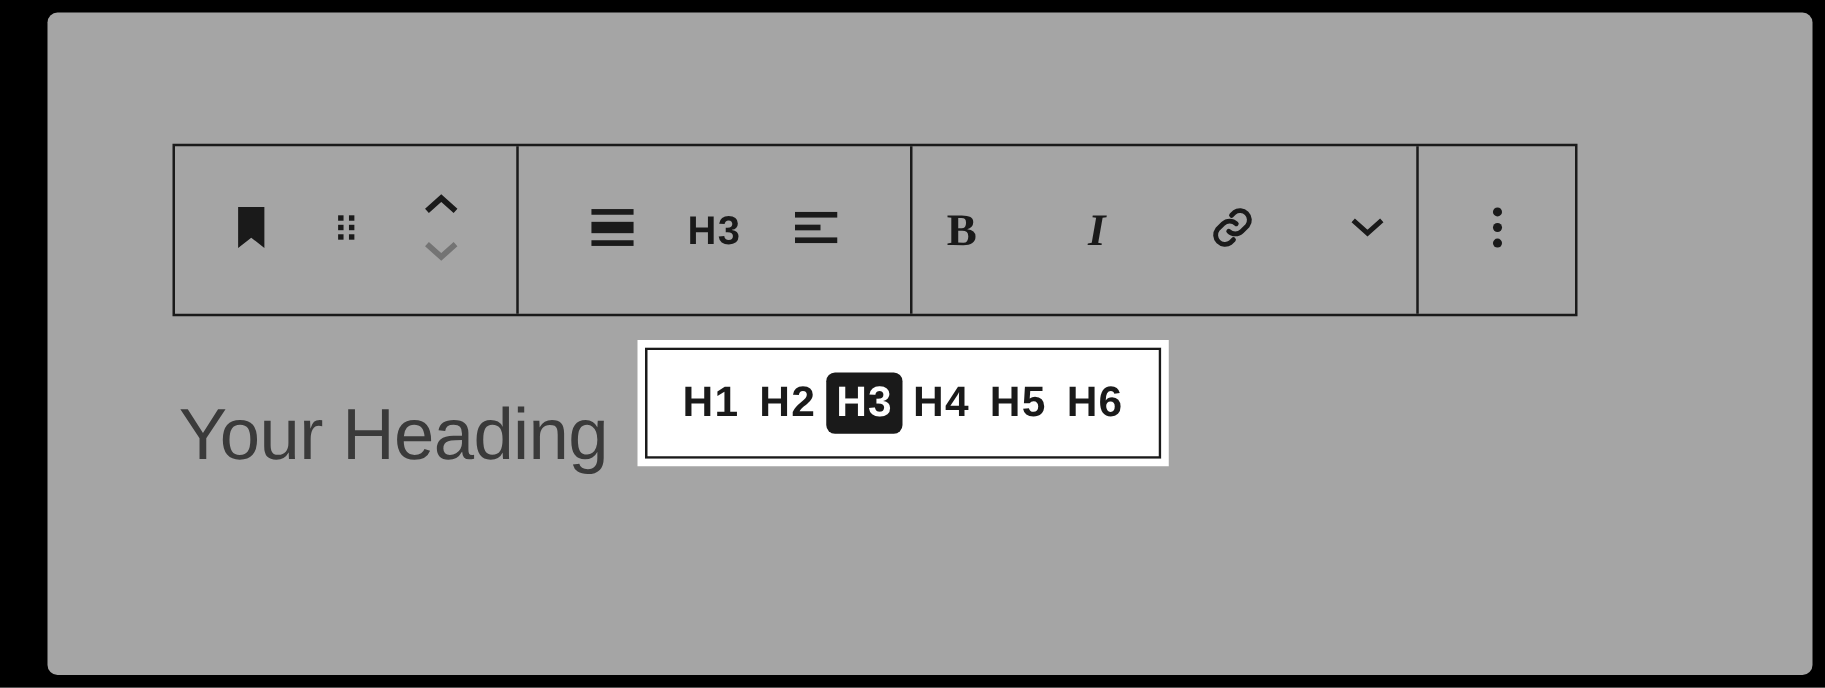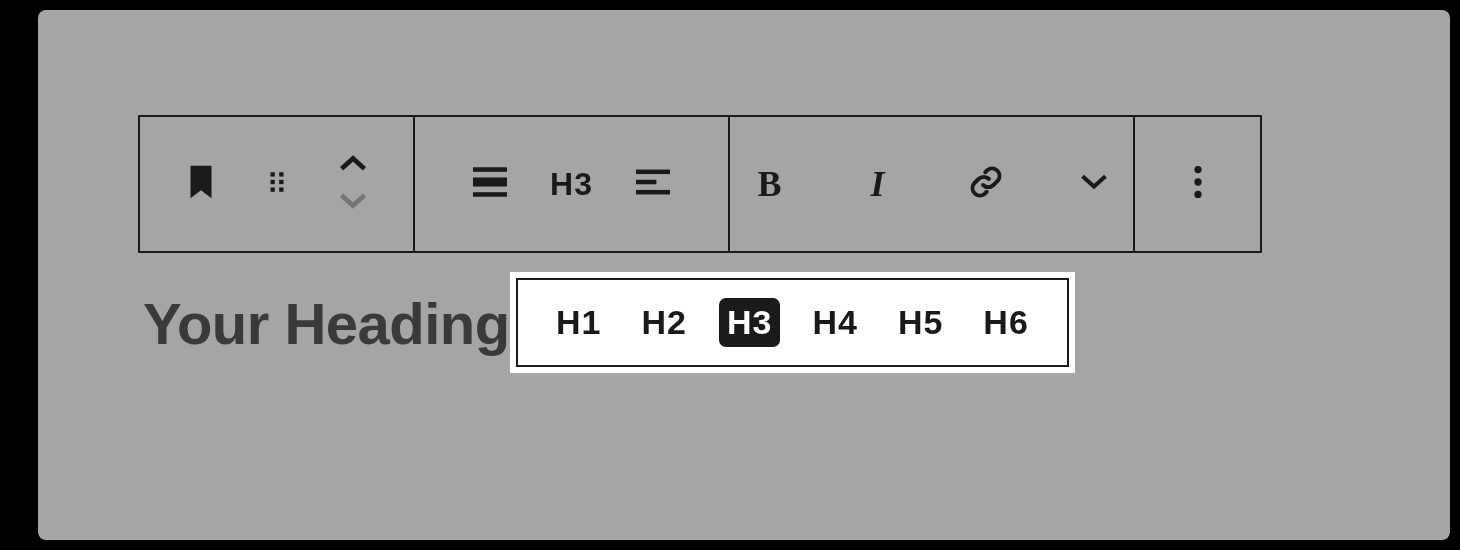--- a/index.html
+++ b/index.html
@@ -72,37 +72,36 @@
     .italic-i {
       font-style: italic;
       font-weight: 700;
       font-size: 36px;
       font-family: Georgia, "Times New Roman", serif;
       color: #1a1a1a;
     }
     .heading-text {
       position: absolute;
       left: 105px;
-      top: 280px;
+      top: 304px;
       font-size: 58px;
-      font-weight: 700;
+      font-weight: 400;
       color: #3a3a3a;
       font-family: "Trebuchet MS", "Segoe UI", sans-serif;
       letter-spacing: -0.5px;
     }
     .popover {
       position: absolute;
       left: 478px;
       top: 268px;
       background: #fff;
       border: 2px solid #1a1a1a;
       outline: 6px solid #fff;
-      padding: 18px 30px;
-      display: flex;
-      gap: 24px;
+      padding: 18px 20px;
+      display: flex;
     }
     .h-option {
       font-weight: 800;
       font-size: 34px;
       font-family: Arial, Helvetica, sans-serif;
       letter-spacing: 1px;
       color: #1a1a1a;
       padding: 5px 8px;
       border-radius: 7px;
       cursor: pointer;

